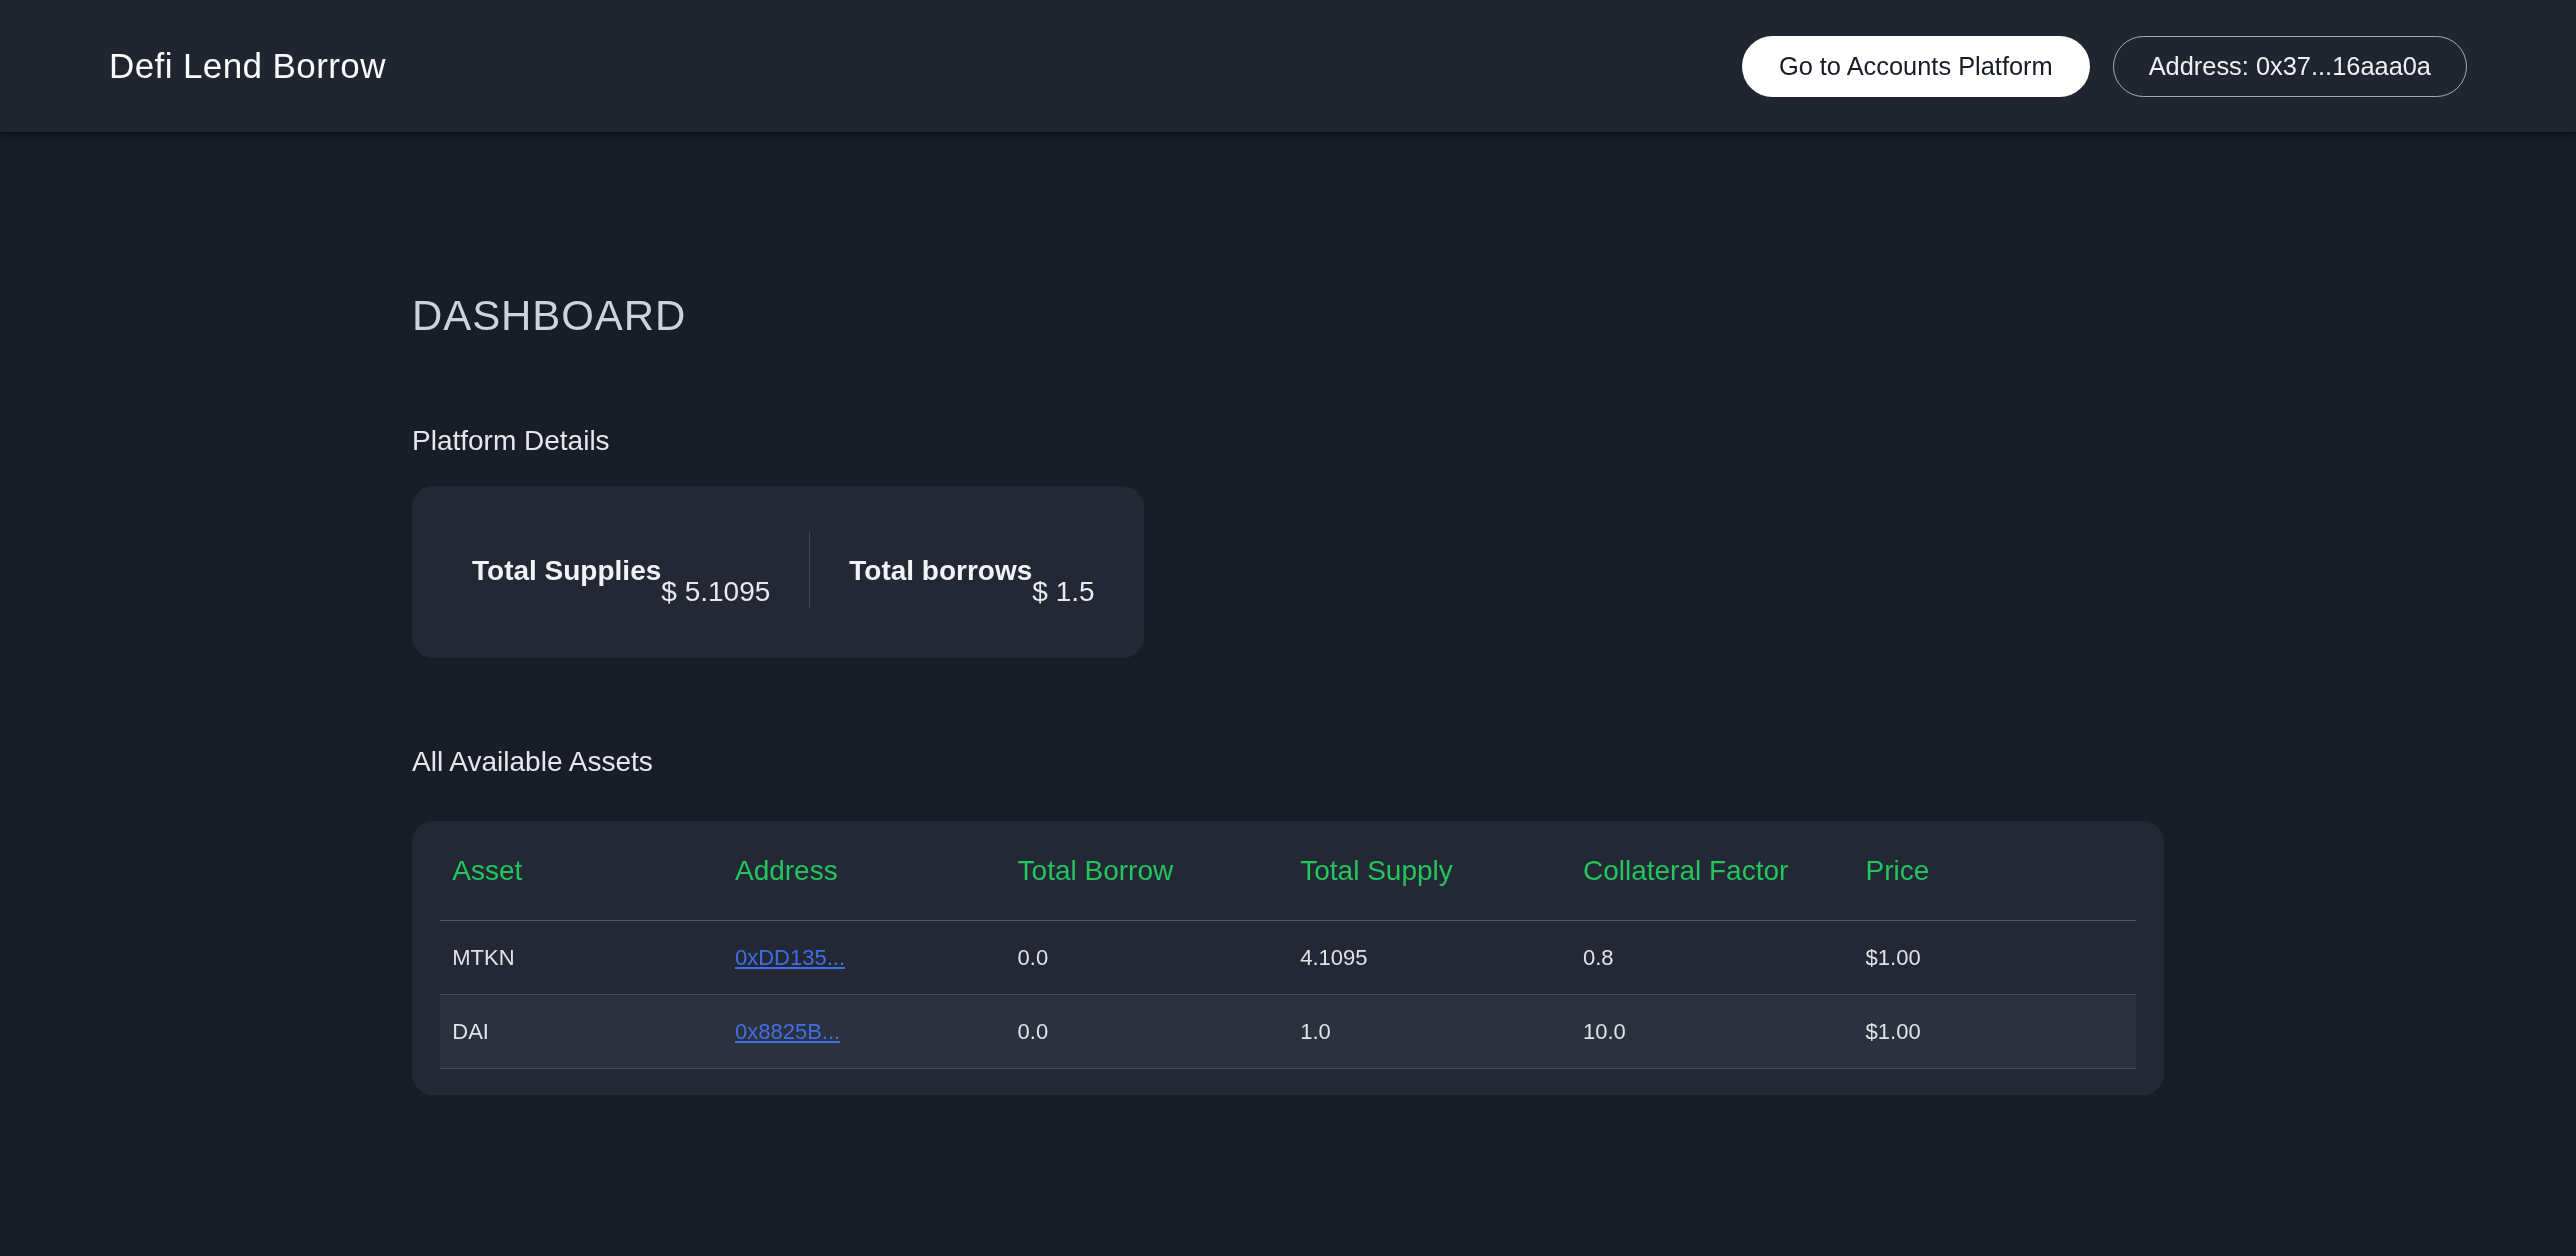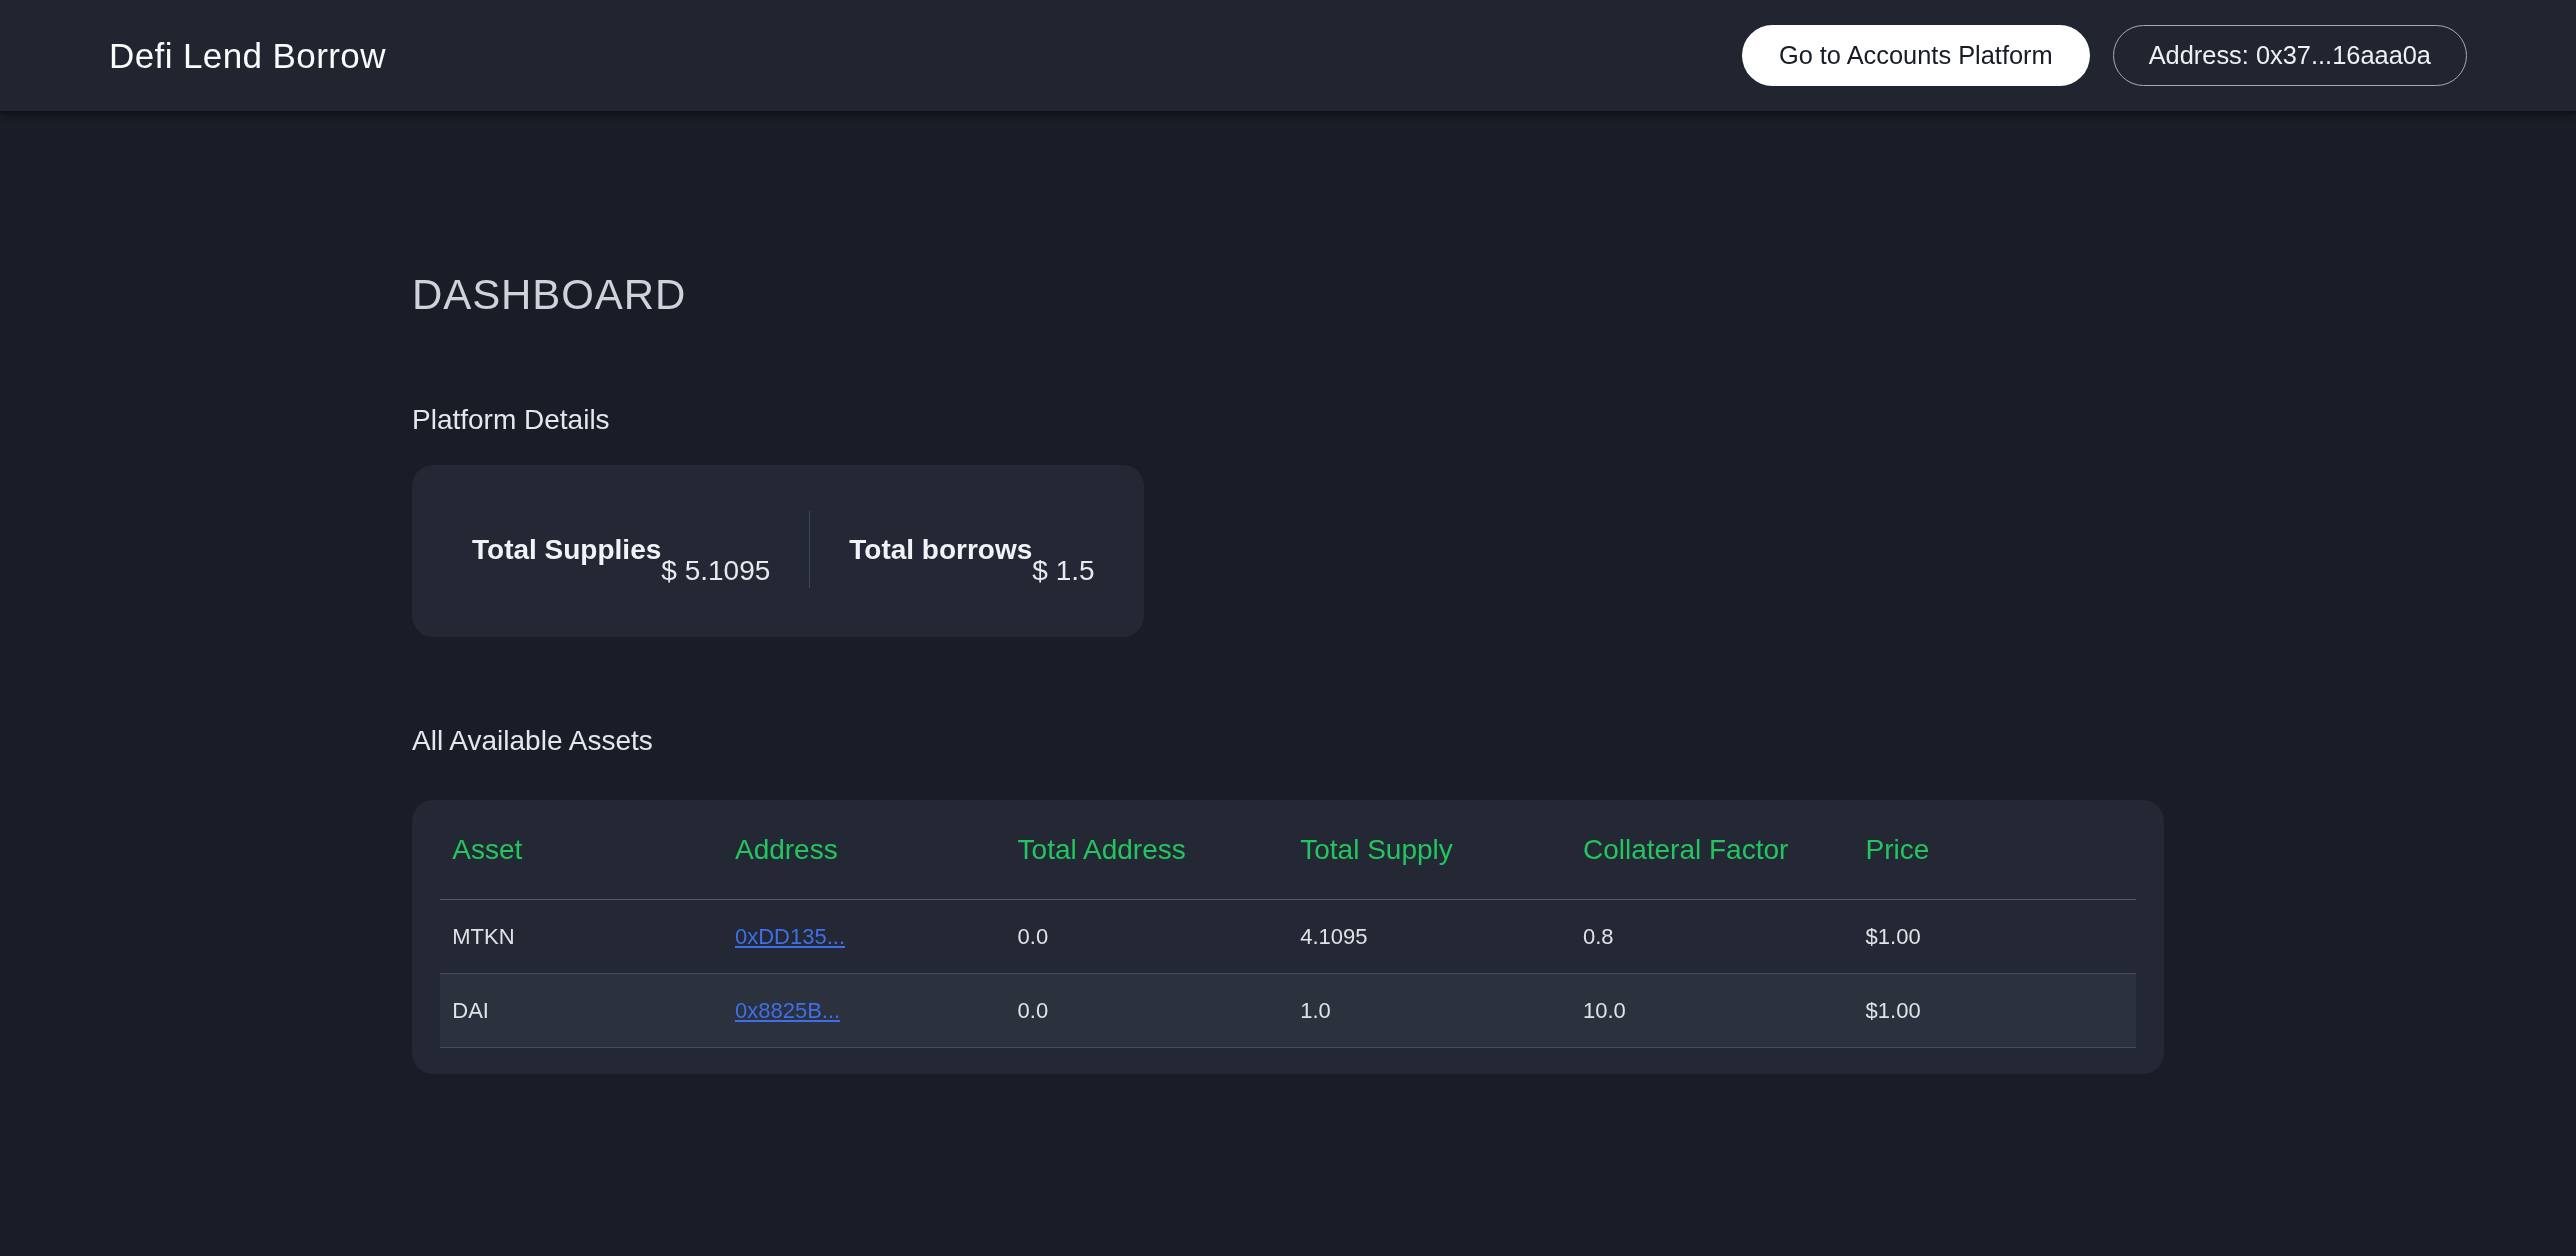--- a/index.html
+++ b/index.html
@@ -6,21 +6,21 @@
   html,body { width:2576px; height:1256px; overflow:hidden; }
   body {
     background:#181d27;
     font-family:"Liberation Sans","DejaVu Sans",sans-serif;
     color:#e3e6ea;
     -webkit-font-smoothing:antialiased;
   }
 
   
   .navbar {
-    height:111px;
+    height:132px;
     background:#20252f;
     display:flex;
     align-items:center;
     justify-content:space-between;
     padding:0 109px;
     box-shadow:0 3.5px 8.8px rgba(0,0,0,0.35), 0 1.8px 3.5px rgba(0,0,0,0.25);
     position:relative;
     z-index:2;
   }
   .navbar-title {
@@ -145,21 +145,21 @@
   </section>
 
   <div class="section-label label-assets">All Available Assets</div>
 
   <section class="table-card">
     <table>
       <thead>
         <tr>
           <th>Asset</th>
           <th>Address</th>
-          <th>Total Address</th>
+          <th>Total Borrow</th>
           <th>Total Supply</th>
           <th>Collateral Factor</th>
           <th>Price</th>
         </tr>
       </thead>
       <tbody>
         <tr>
           <td>MTKN</td>
           <td><a class="addr-link" href="#">0xDD135...</a></td>
           <td>0.0</td>

